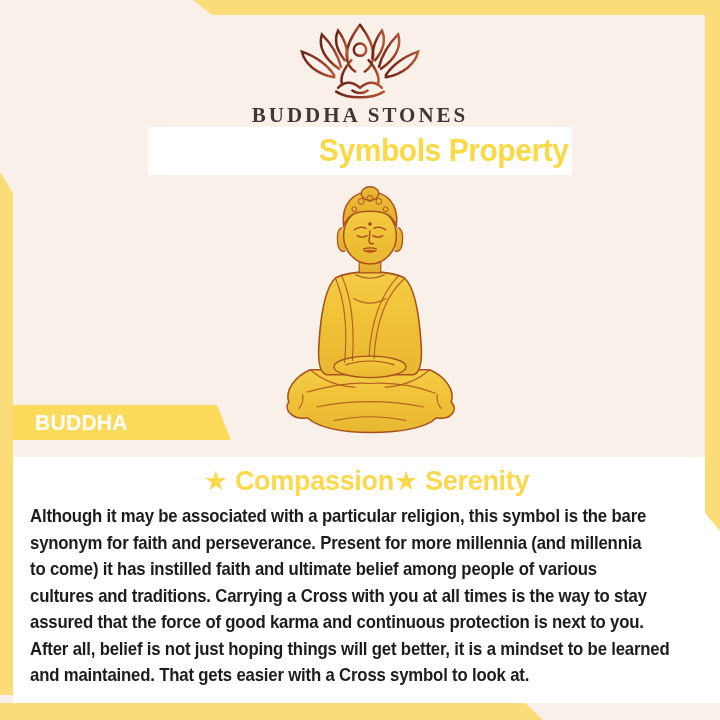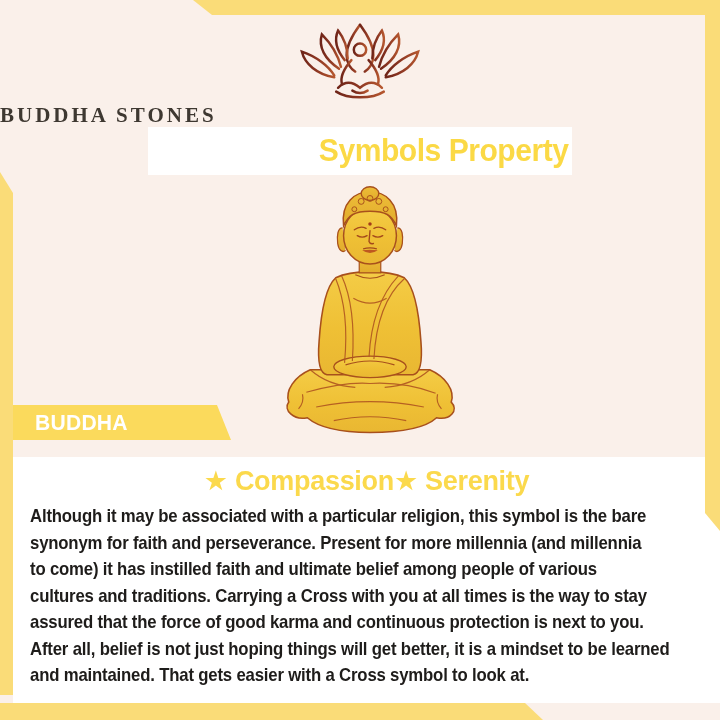--- a/index.html
+++ b/index.html
@@ -17,21 +17,21 @@
   .ribbon-right  { left:705px; top:0;     width:15px;  height:531px;
                    clip-path: polygon(0 0, 100% 0, 100% 100%, 0 513px); }
   .ribbon-left   { left:0;     top:172px; width:13px;  height:523px;
                    clip-path: polygon(0 0, 100% 21px, 100% 100%, 0 100%); }
   .ribbon-bottom { left:0;     top:703px; width:543px; height:17px;
                    clip-path: polygon(0 0, 525px 0, 100% 100%, 0 100%); }
   
   .logo-box { position:absolute; left:297px; top:22px; width:126px; height:82px; z-index:2; }
   .brand-name {
     position:absolute; left:0; top:103px; width:720px; z-index:2;
-    text-align:left; font-family:"Liberation Serif","DejaVu Serif",serif;
+    text-align:center; font-family:"Liberation Serif","DejaVu Serif",serif;
     font-size:21px; font-weight:700; letter-spacing:3px; color:#3E3831;
   }
   
   .title-band {
     position:absolute; left:148px; top:127px; width:424px; height:48px;
     background:#FFFFFF; z-index:3; text-align:right;
   }
   .title-band .title-text {
     display:inline-block; line-height:48px;
     font-size:31px; font-weight:700; letter-spacing:-0.5px; color:#FBD945;

